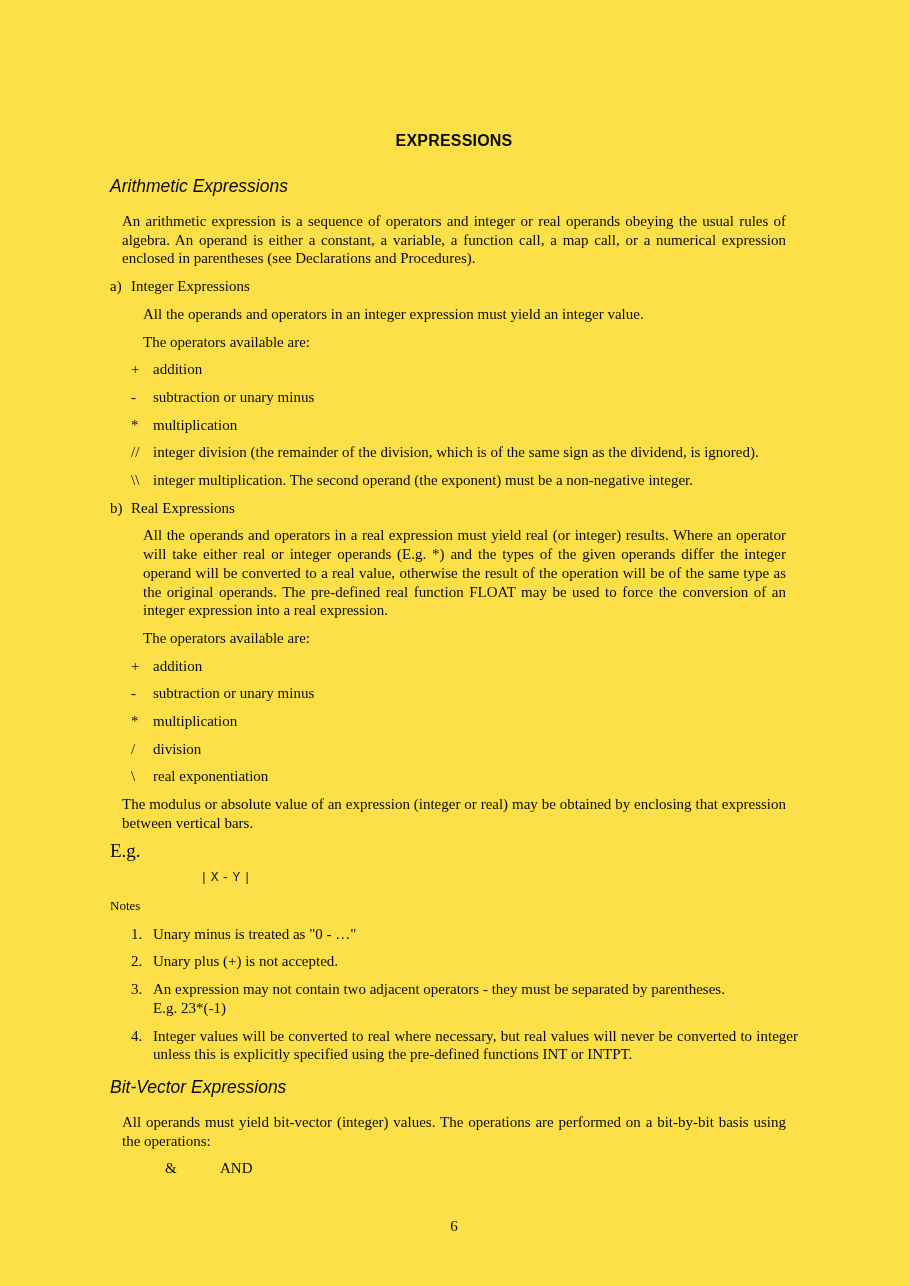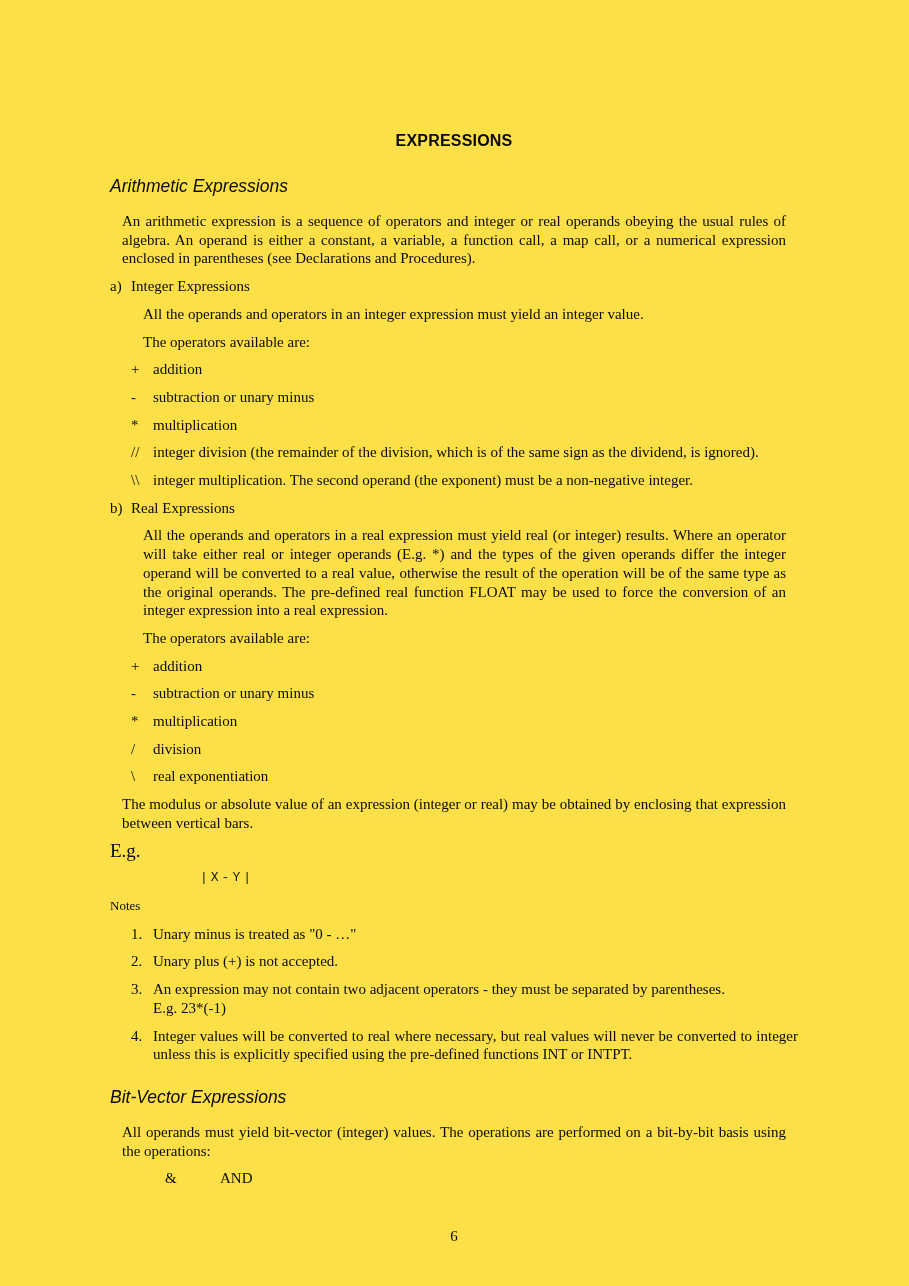--- a/index.html
+++ b/index.html
@@ -26,21 +26,21 @@
     letter-spacing: 0.2px;
   }
   .section-heading {
     font-family: "Liberation Sans", "DejaVu Sans", sans-serif;
     font-weight: normal;
     font-style: italic;
     font-size: 17.5px;
     line-height: 20px;
     margin: 26px 0 16px 0;
   }
-  .section-heading.second { margin-top: 23px; }
+  .section-heading.second { margin-top: 13px; }
   p.body-text, .row { font-size: 15px; line-height: 18.7px; margin: 9px 12px; }
   p.body-text.just { text-align: justify; }
   .indent { margin-left: 21px; }
   .lettered { display: flex; margin: 9px 0; font-size: 15px; line-height: 18.7px; }
   .lettered .marker { flex: 0 0 21px; }
   .op-row { display: flex; margin: 9px 0; font-size: 15px; line-height: 18.7px; }
   .op-row .op-sym { flex: 0 0 22px; }
   .op-row .op-desc { flex: 1; }
   .eg-label { font-size: 19px; line-height: 18.7px; margin: 9px 0; }
   .code-line {

